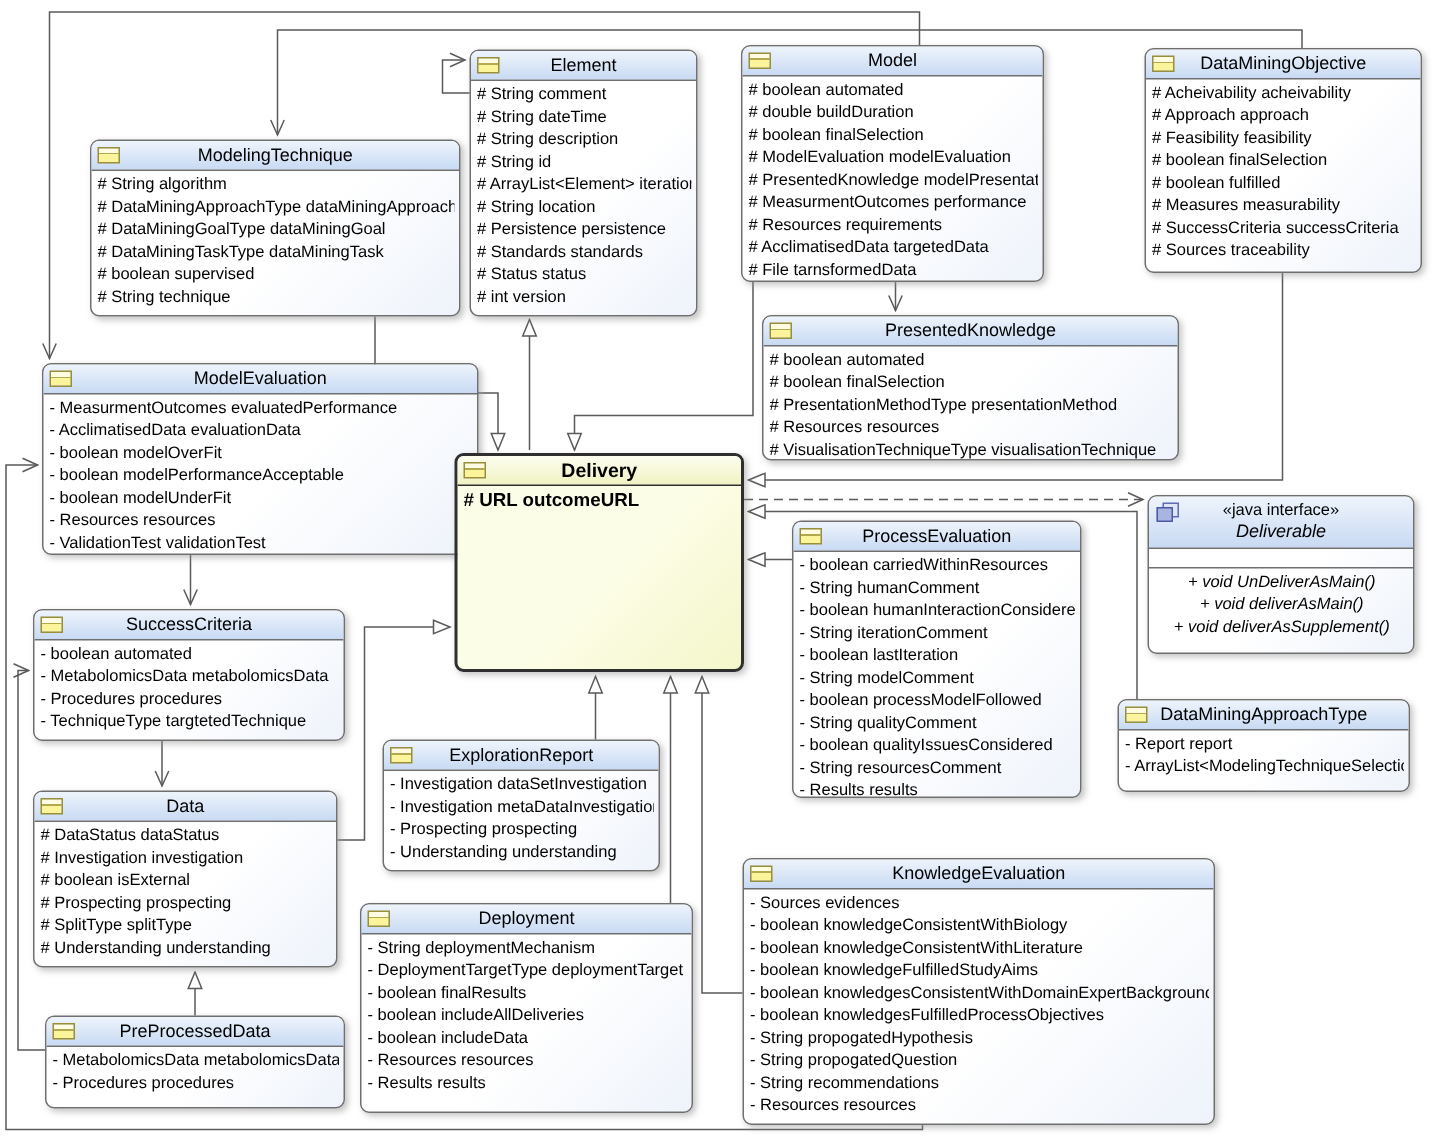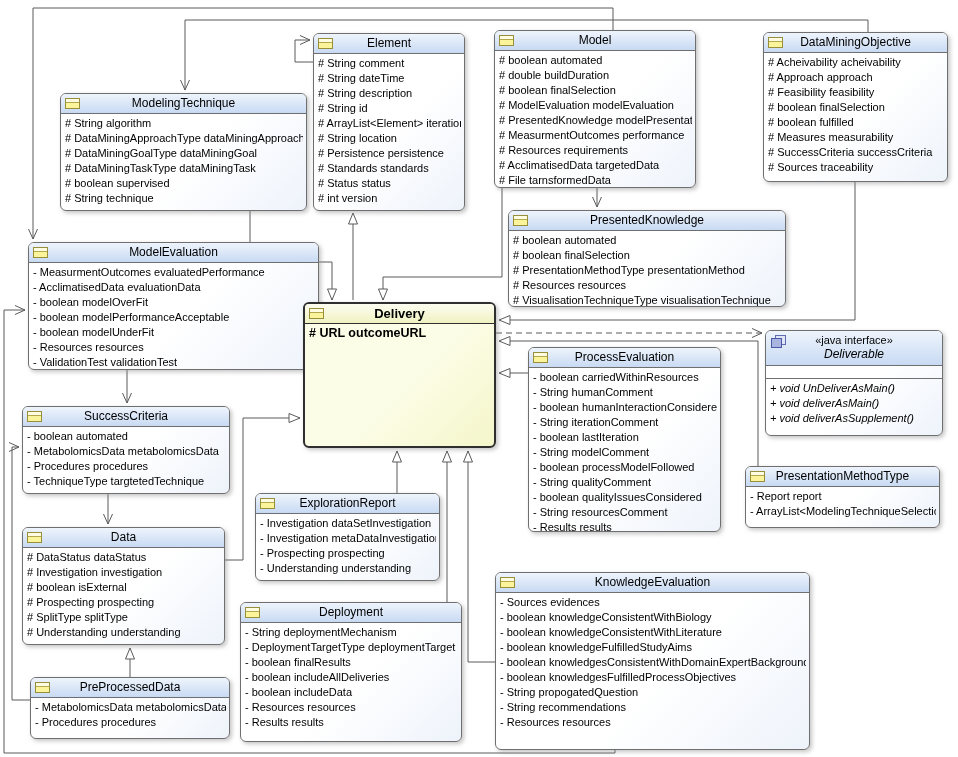--- a/index.html
+++ b/index.html
@@ -46,21 +46,21 @@
   }
   .stereo{font-size:11px;}
   .cname.italic{font-style:italic;}
   .attrs{padding:2px 3px 0 4px;}
   .attr{
     font-size:11px;line-height:15px;color:#000;
     white-space:nowrap;overflow:hidden;
   }
   .highlight .attr{font-weight:bold;font-size:12.5px;}
   .empty-comp{height:12px;}
-  .methods{border-top:1px solid #6f6f6f;padding:2px 3px 0 4px;}
+  .methods{border-top:1px solid #6f6f6f;padding:2px 3px 0 4px;text-align:center;}
   .methods .attr{font-style:italic;}
   .iface .empty-comp{border-top:0;}
 </style>
 </head>
 <body>
 
 <div id="canvas">
   <svg id="wires" width="958" height="757">
     <defs>
       <marker id="mk-hollow" viewBox="0 0 13 11" markerWidth="13" markerHeight="11" refX="12" refY="5.5" orient="auto" markerUnits="userSpaceOnUse">
@@ -226,21 +226,21 @@
       <div class="empty-comp"></div>
       <div class="methods">
         <div class="attr">+ void UnDeliverAsMain()</div>
         <div class="attr">+ void deliverAsMain()</div>
         <div class="attr">+ void deliverAsSupplement()</div>
       </div>
     </div>
     <div class="uml-class" style="left: 745px; top: 466px; width: 195px; height: 62px;">
       <div class="hdr">
         <span class="cicon"></span>
-        <div class="cname">PresentationMethodType</div>
+        <div class="cname">DataMiningApproachType</div>
       </div>
       <div class="attrs">
         <div class="attr">- Report report</div>
         <div class="attr">- ArrayList&lt;ModelingTechniqueSelection&gt; s</div>
       </div>
     </div>
     <div class="uml-class" style="left: 22px; top: 406px; width: 208px; height: 88px;">
       <div class="hdr">
         <span class="cicon"></span>
         <div class="cname">SuccessCriteria</div>
@@ -308,18 +308,19 @@
         <span class="cicon"></span>
         <div class="cname">KnowledgeEvaluation</div>
       </div>
       <div class="attrs">
         <div class="attr">- Sources evidences</div>
         <div class="attr">- boolean knowledgeConsistentWithBiology</div>
         <div class="attr">- boolean knowledgeConsistentWithLiterature</div>
         <div class="attr">- boolean knowledgeFulfilledStudyAims</div>
         <div class="attr">- boolean knowledgesConsistentWithDomainExpertBackground</div>
         <div class="attr">- boolean knowledgesFulfilledProcessObjectives</div>
+        <div class="attr">- String propogatedHypothesis</div>
         <div class="attr">- String propogatedQuestion</div>
         <div class="attr">- String recommendations</div>
         <div class="attr">- Resources resources</div>
       </div>
     </div>
   </div>
 
 </body></html>

